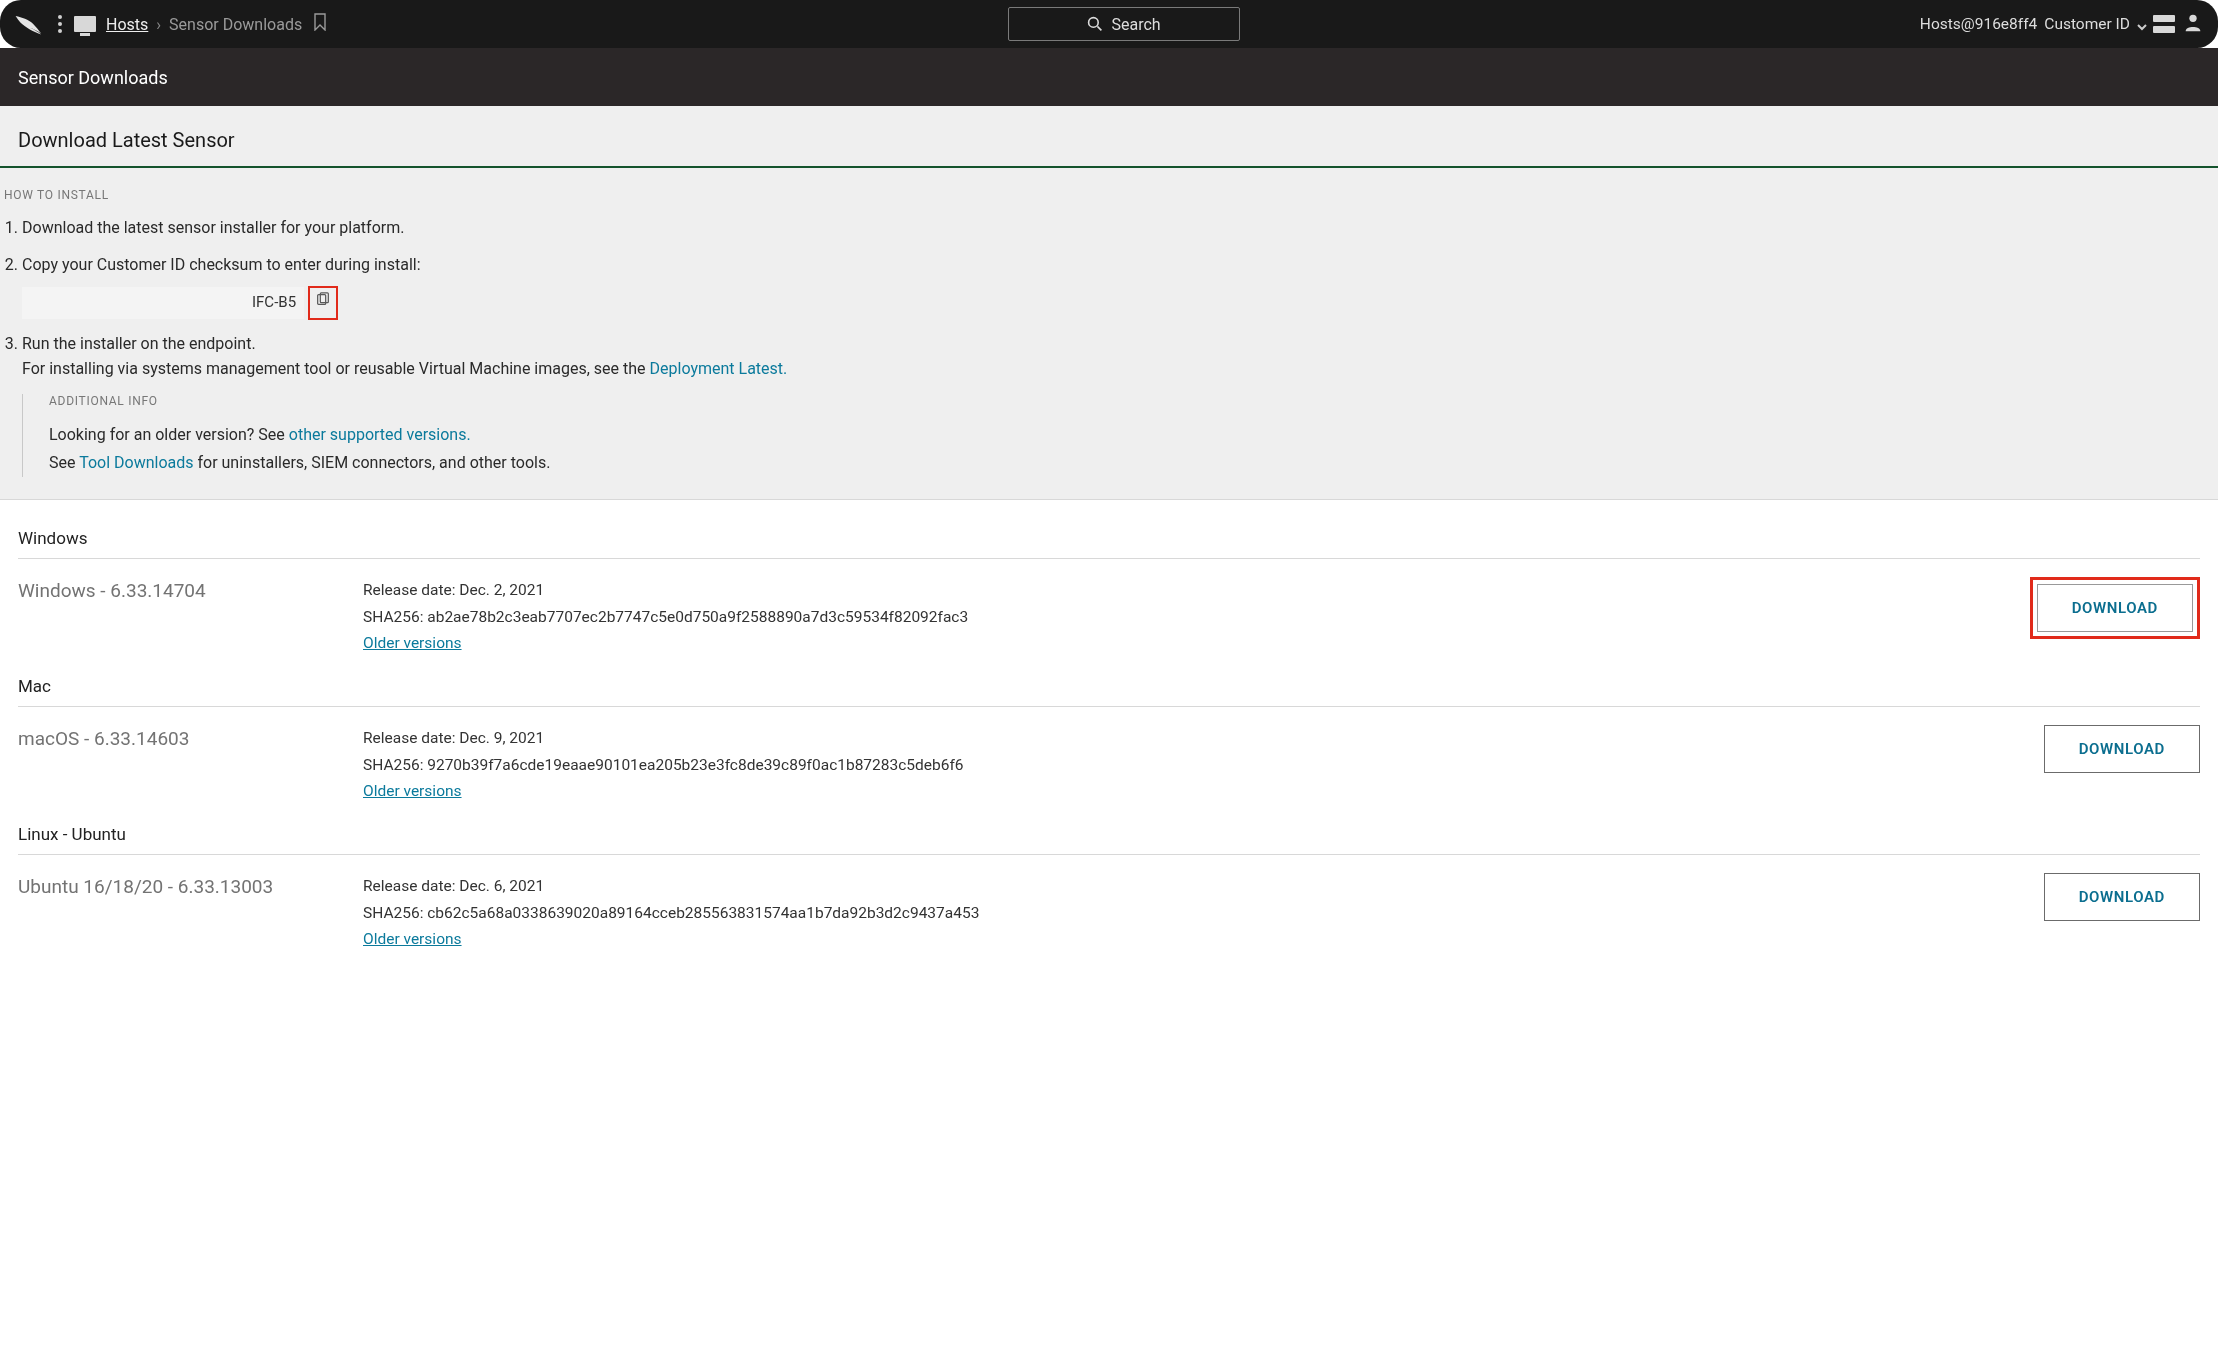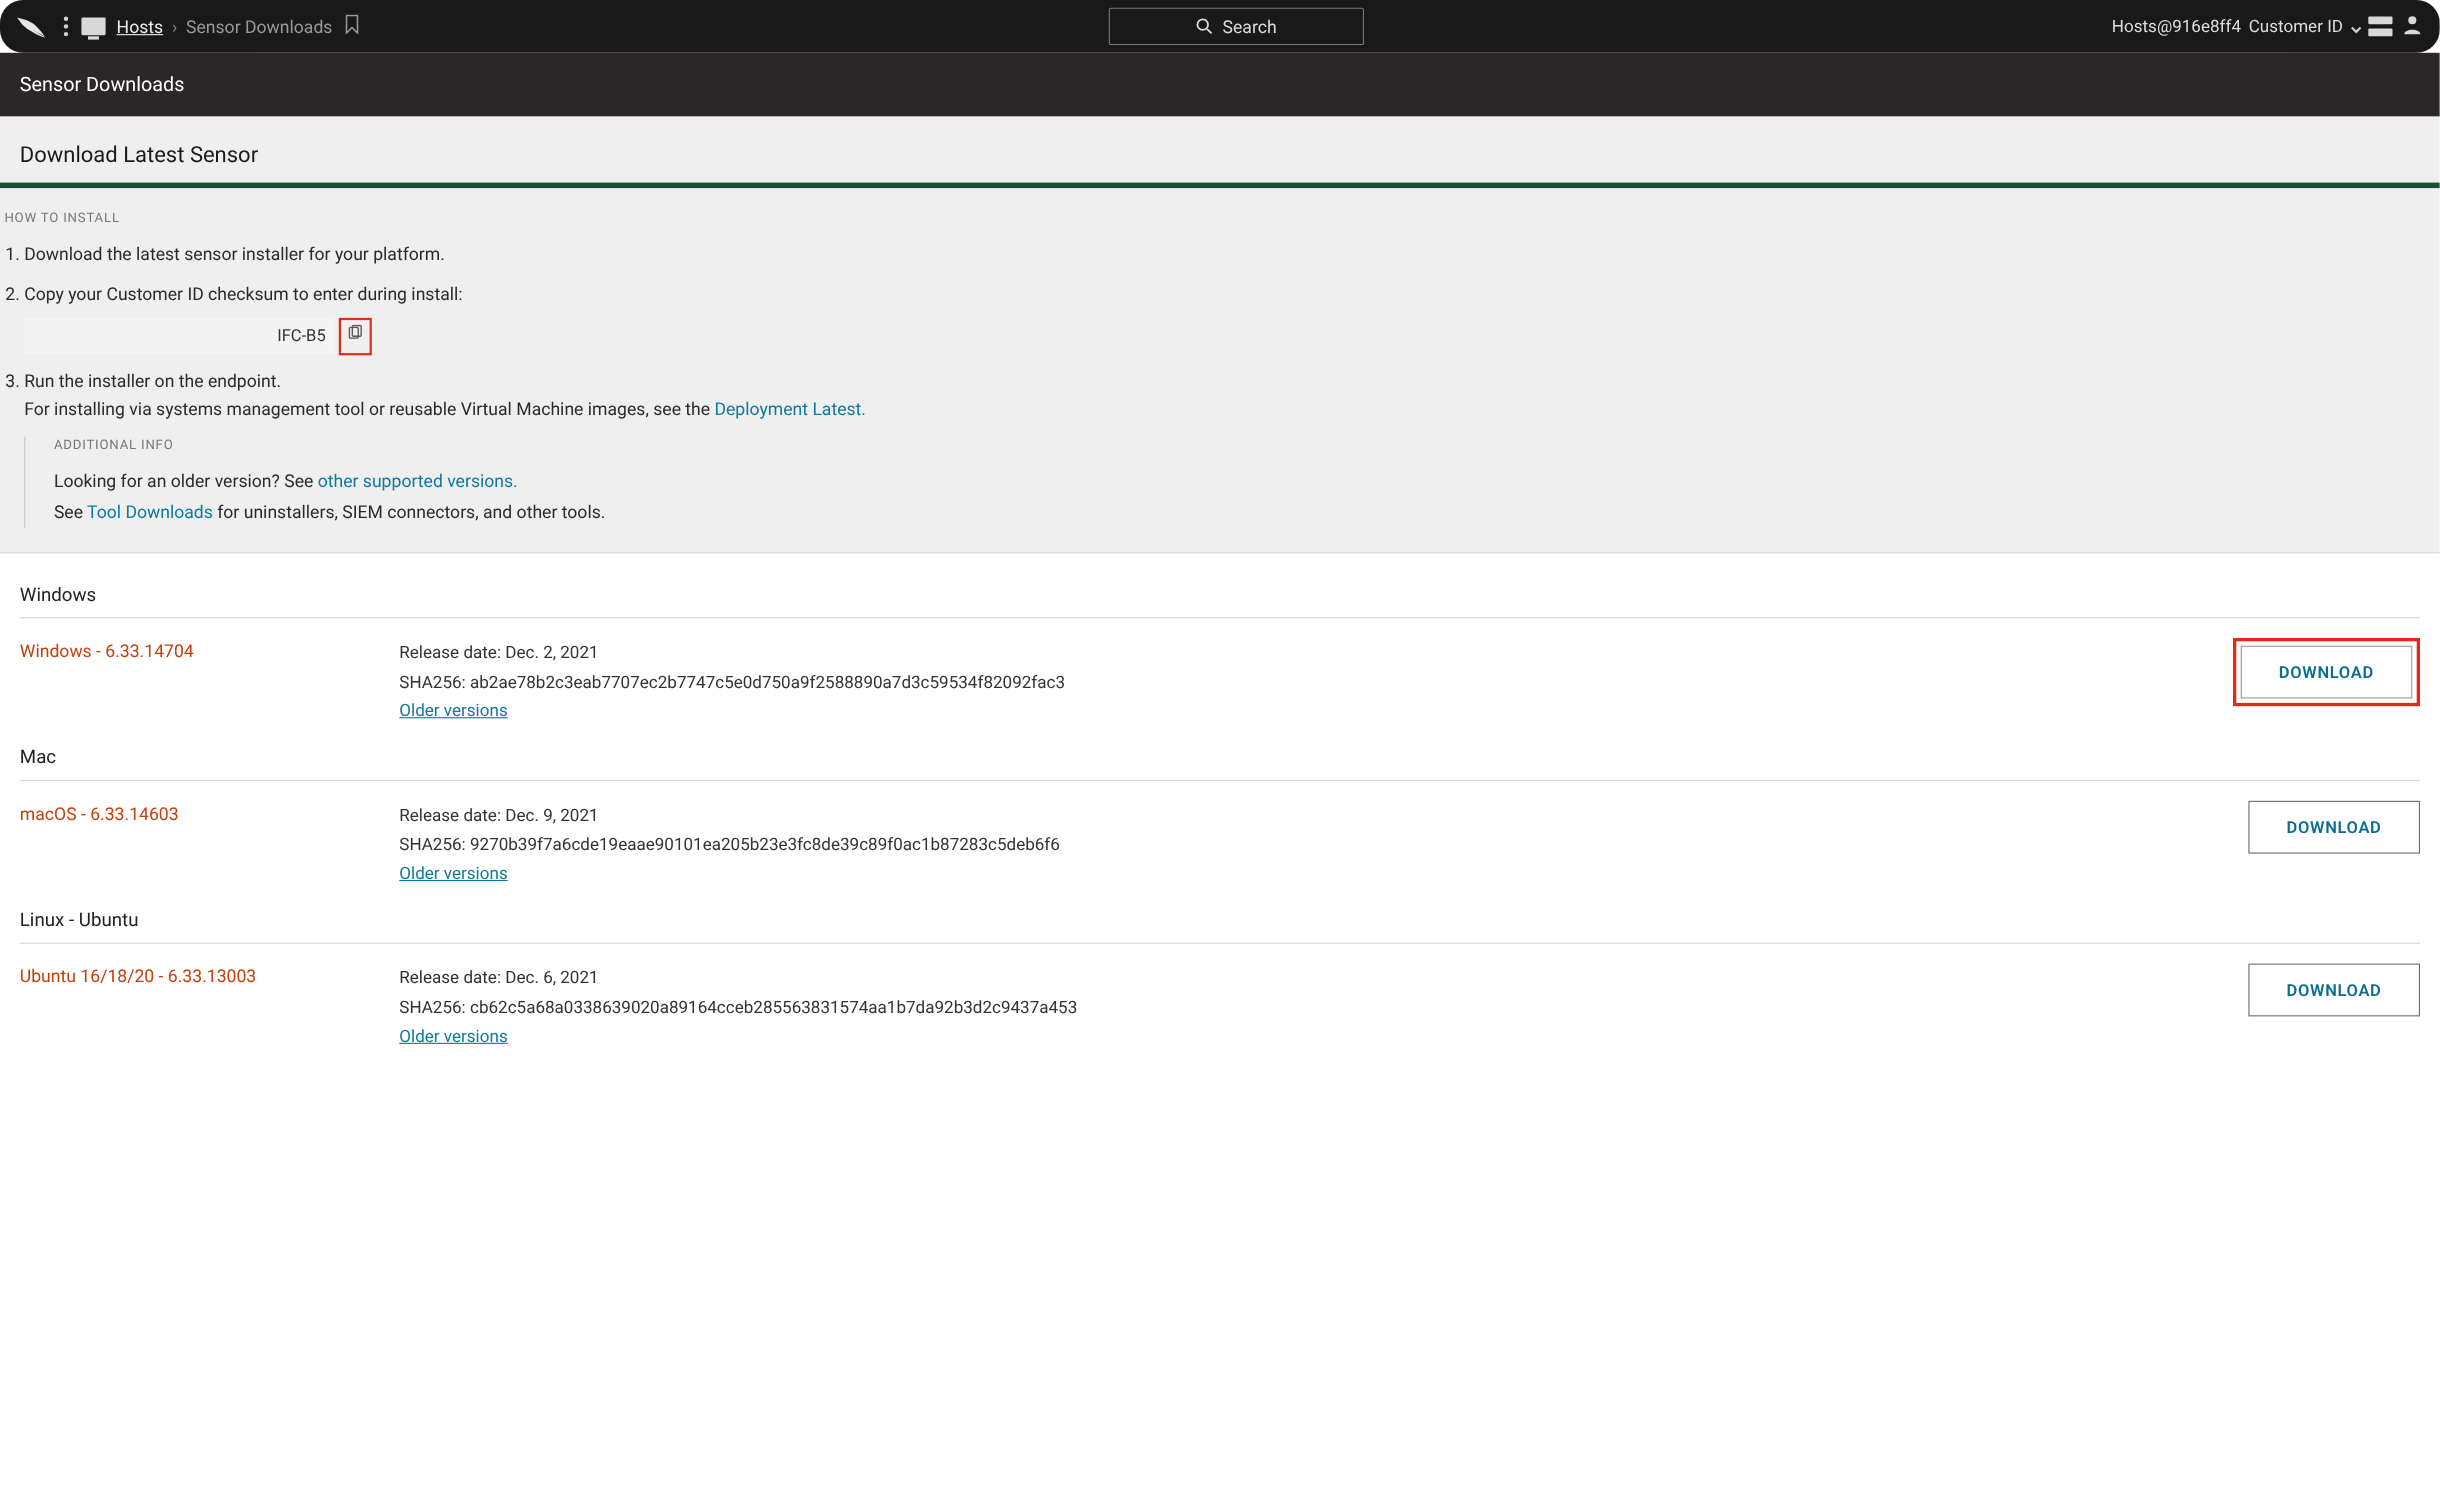--- a/index.html
+++ b/index.html
@@ -31,42 +31,42 @@
     .stack-icon .bar { position:absolute; left:0; right:0; height:7px; background:#d8d8d8; border-radius:1px; }
     .stack-icon .bar.b1 { top:0; }
     .stack-icon .bar.b2 { bottom:0; }
     .user-icon svg { width:22px; height:22px; fill:#d8d8d8; }
 
     
     .subhead { background: #2b2728; height: 58px; display:flex; align-items:center; padding: 0 18px; color:#fff; font-size:18px; }
 
     
     .section-gray { background: #efefef; border-bottom:1px solid #d8d8d8; }
-    .section-title { padding: 22px 18px 14px; font-size:20px; color:#1a1a1a; border-bottom:5px solid #14532d; }
+    .section-title { padding: 22px 18px 14px; font-size:20px; color:#1a1a1a; border-bottom:2px solid #14532d; }
 
     .two-col { display:flex; padding: 20px 4px 22px; gap: 0; flex-direction: column; }
     .col-left { flex: 0 0 48%; }
     .col-right { flex: 1; border-left:1px solid #c8c8c8; padding-left: 26px; margin-left: 18px; }
 
     .mini-head { font-size:12px; letter-spacing:.06em; color:#777; text-transform:uppercase; margin-bottom:14px; }
     .col-left ol { padding-left: 18px; font-size:16px; color:#2a2a2a; }
     .col-left ol li { margin-bottom: 12px; line-height:1.55; }
     .checksum-row { display:flex; align-items:center; margin-top:8px; margin-left:0; }
     .checksum-box { background:#f4f4f4; padding:4px 8px 4px 230px; font-size:15px; color:#333; }
     .copy-wrap { border:2px solid #e12a1a; padding:3px 5px; margin-left:4px; display:inline-flex; align-items:center; justify-content:center; }
     .copy-wrap svg { width:16px; height:16px; stroke:#5a5a5a; fill:none; stroke-width:1.4; }
 
     .link { color:#0b7a9c; text-decoration:none; }
     .col-right p { font-size:16px; line-height:1.6; color:#2a2a2a; margin-bottom:2px; }
 
     
     .plat-wrap { padding: 16px 18px 30px; }
     .plat-head { font-size:17px; color:#222; padding: 12px 0 10px; border-bottom:1px solid #d8d8d8; }
     .plat-row { display:flex; align-items:flex-start; padding: 18px 0 8px; }
-    .plat-name { flex: 0 0 345px; font-size:16px; color:#c2410c; padding-top:2px; }
+    .plat-name { flex: 0 0 345px; font-size:19px; color:#737373; padding-top:2px; }
     .plat-info { flex:1; font-size:15.5px; color:#333; line-height:1.7; }
     .plat-info .ov { color:#0b7a9c; }
     .plat-btn { flex: 0 0 auto; }
     .dl-btn { border:1px solid #6b6b6b; background:#fff; color:#0b6e8f; font-size:15px; font-weight:600; letter-spacing:.04em; padding: 14px 34px; cursor:pointer; font-family:inherit; }
     .dl-highlight { border:3px solid #e12a1a; padding:4px; display:inline-block; }
     .dl-highlight .dl-btn { border:1px solid #999; }
   </style>
 </head>
 <body>
 

